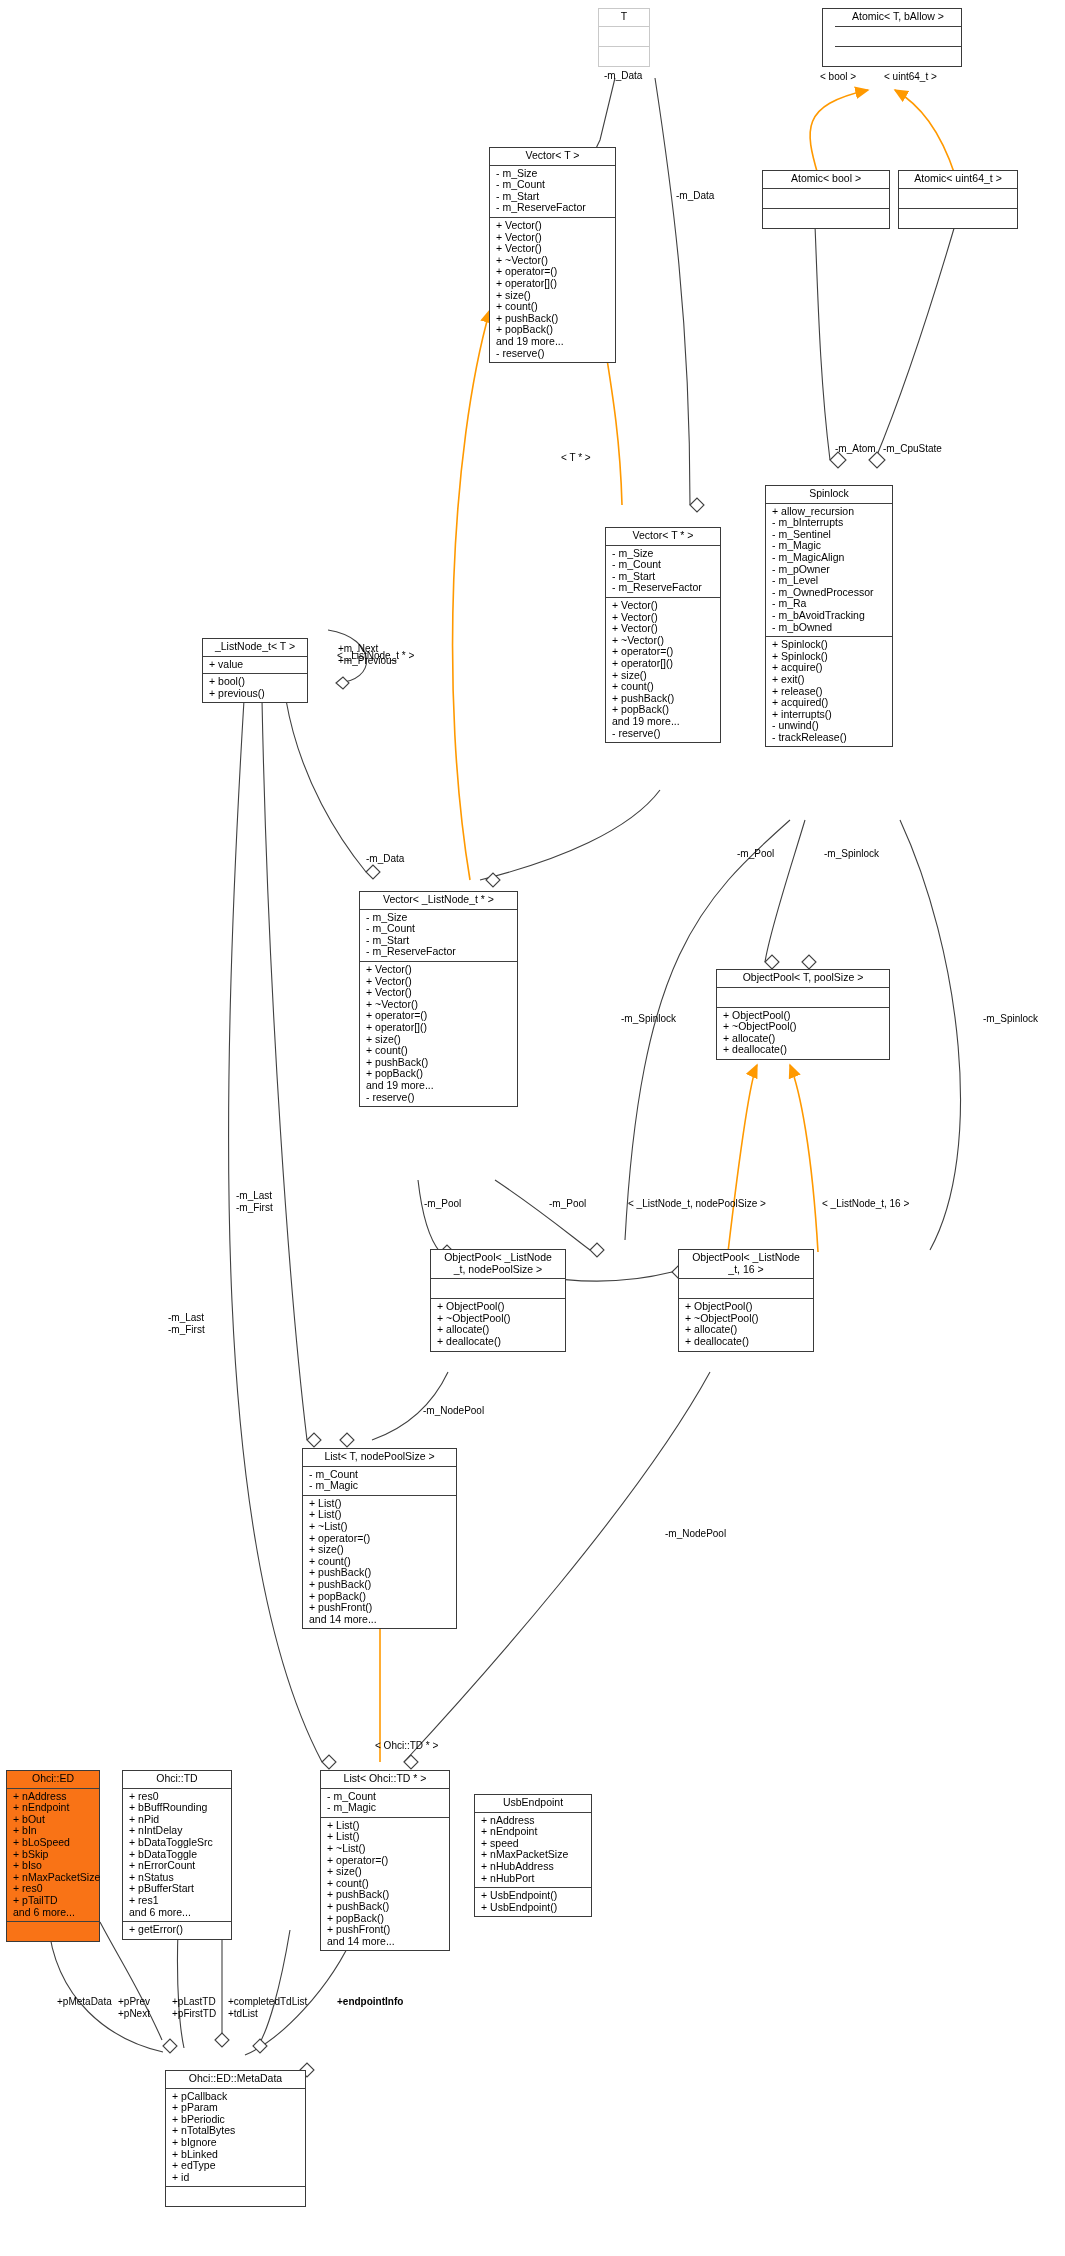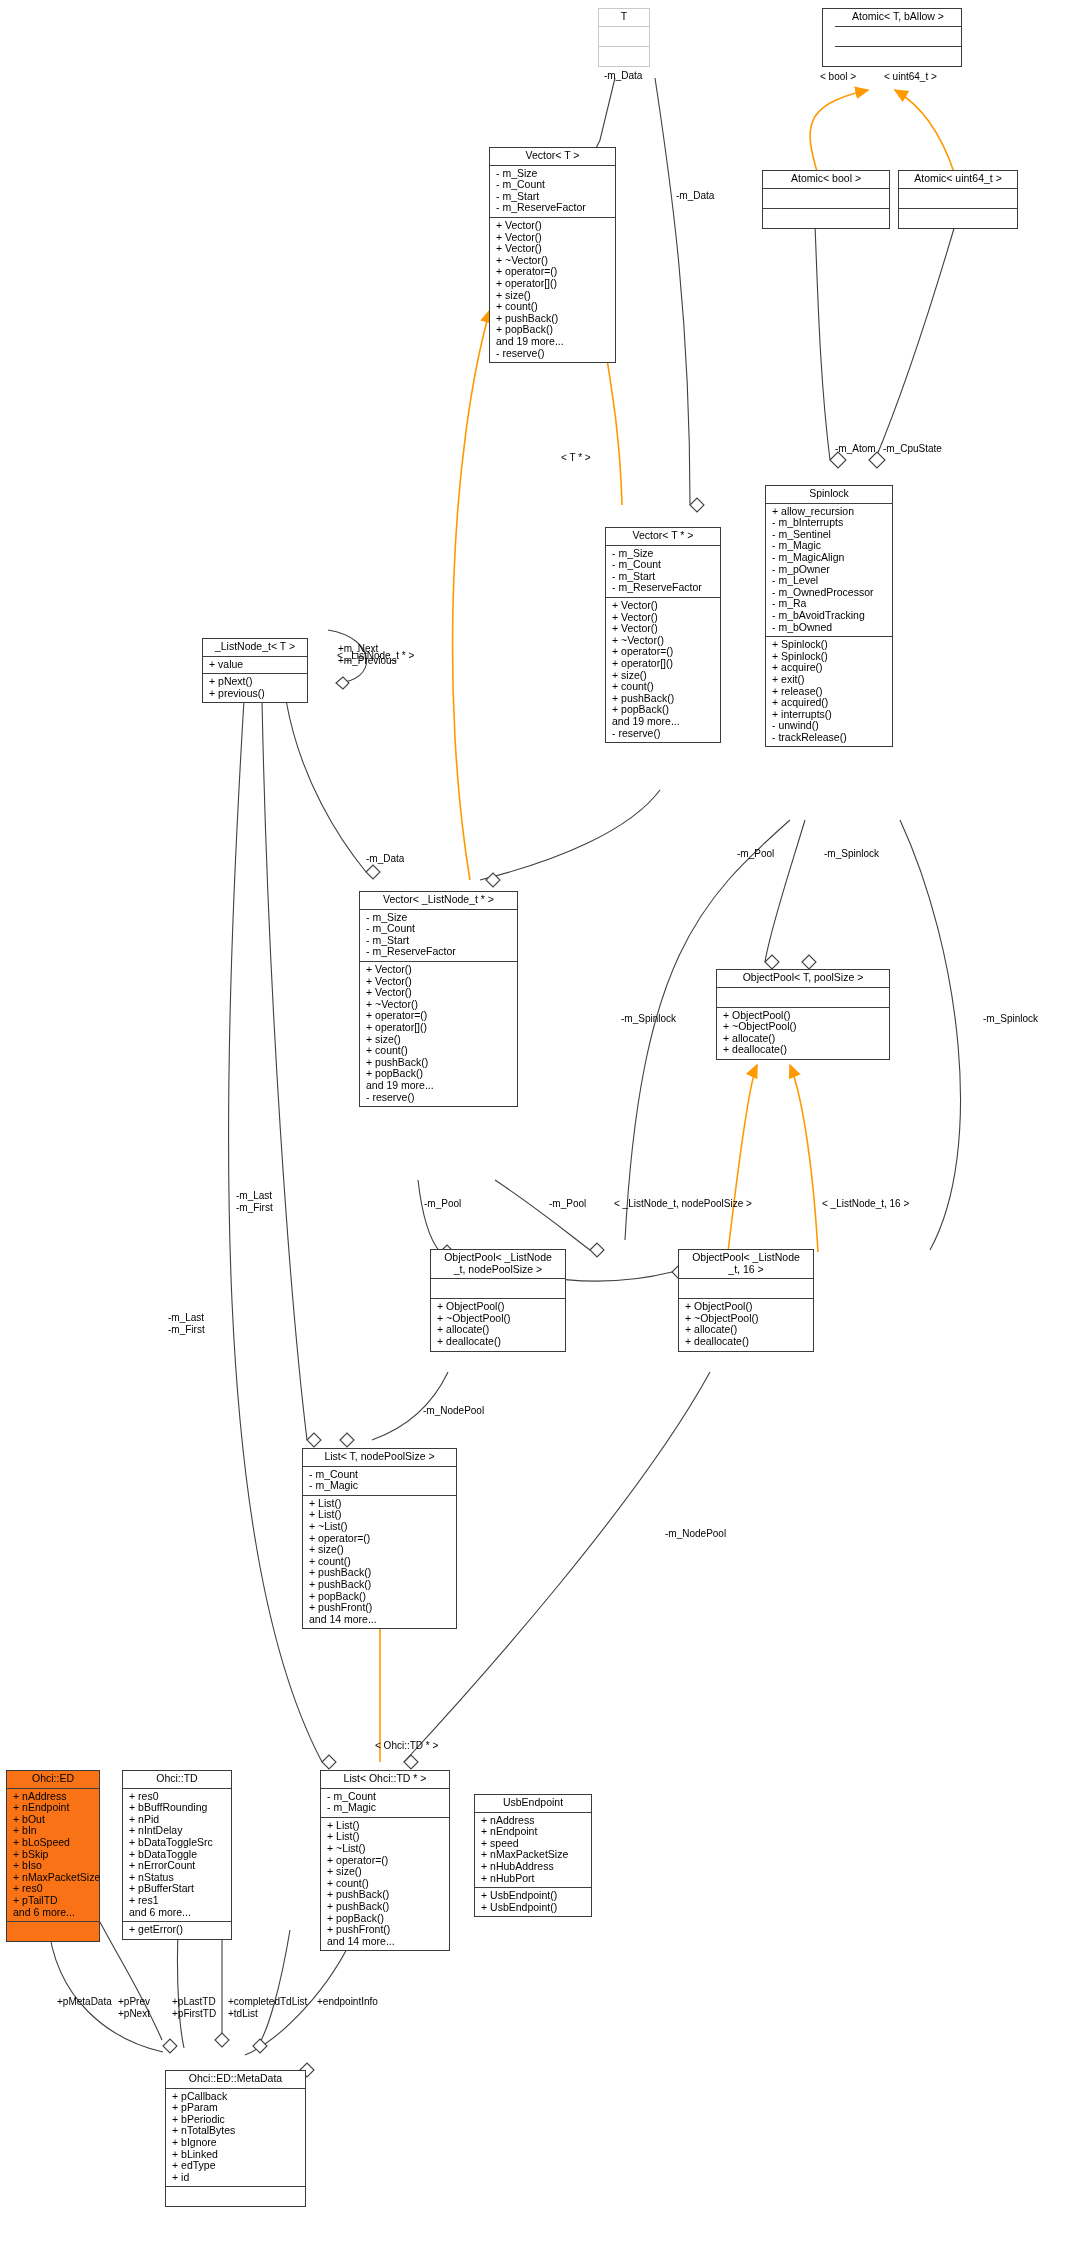--- a/index.html
+++ b/index.html
@@ -260,21 +260,21 @@
       <div class="row">- trackRelease()</div>
     </div>
   </div>
 
   <div class="node thick" style="left:202px;top:638px;width:106px;">
     <div class="title">_ListNode_t&lt; T &gt;</div>
     <div class="compartment">
       <div class="row">+ value</div>
     </div>
     <div class="compartment">
-      <div class="row">+ pNext()</div>
+      <div class="row">+ bool()</div>
       <div class="row">+ previous()</div>
     </div>
   </div>
 
   <div class="node thick" style="left:359px;top:891px;width:159px;">
     <div class="title">Vector&lt; _ListNode_t * &gt;</div>
     <div class="compartment">
       <div class="row">- m_Size</div>
       <div class="row">- m_Count</div>
       <div class="row">- m_Start</div>
@@ -455,29 +455,29 @@
   <div class="elabel" style="left:337px;top:650px;">&lt; _ListNode_t * &gt;</div>
   <div class="elabel" style="left:366px;top:853px;">-m_Data</div>
   <div class="elabel" style="left:737px;top:848px;">-m_Pool</div>
   <div class="elabel" style="left:824px;top:848px;">-m_Spinlock</div>
   <div class="elabel" style="left:983px;top:1013px;">-m_Spinlock</div>
   <div class="elabel" style="left:621px;top:1013px;">-m_Spinlock</div>
   <div class="elabel" style="left:236px;top:1190px;">-m_Last
 -m_First</div>
   <div class="elabel" style="left:424px;top:1198px;">-m_Pool</div>
   <div class="elabel" style="left:549px;top:1198px;">-m_Pool</div>
-  <div class="elabel" style="left:614px;top:1198px;text-align:right;">&lt; _ListNode_t, nodePoolSize &gt;</div>
+  <div class="elabel" style="left:628px;top:1198px;text-align:right;">&lt; _ListNode_t, nodePoolSize &gt;</div>
   <div class="elabel" style="left:822px;top:1198px;">&lt; _ListNode_t, 16 &gt;</div>
   <div class="elabel" style="left:168px;top:1312px;">-m_Last
 -m_First</div>
   <div class="elabel" style="left:423px;top:1405px;">-m_NodePool</div>
   <div class="elabel" style="left:665px;top:1528px;">-m_NodePool</div>
   <div class="elabel" style="left:375px;top:1740px;">&lt; Ohci::TD * &gt;</div>
   <div class="elabel" style="left:57px;top:1996px;">+pMetaData</div>
   <div class="elabel" style="left:118px;top:1996px;">+pPrev
 +pNext</div>
   <div class="elabel" style="left:172px;top:1996px;">+pLastTD
 +pFirstTD</div>
   <div class="elabel" style="left:228px;top:1996px;">+completedTdList
 +tdList</div>
-  <div class="elabel" style="left:317px;top:1996px;">+endpointInfo</div>
+  <div class="elabel" style="left:337px;top:1996px;font-weight:bold;">+endpointInfo</div>
 
 </div>
 
 </body></html>

